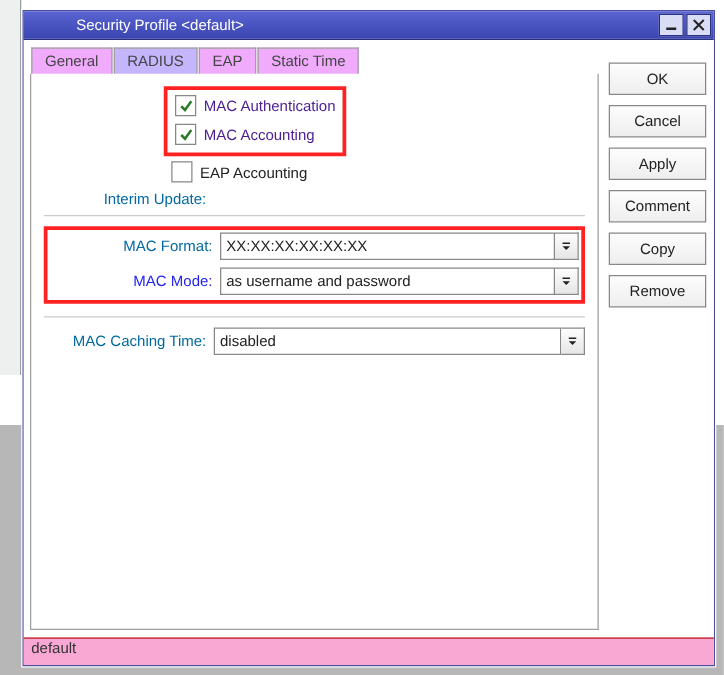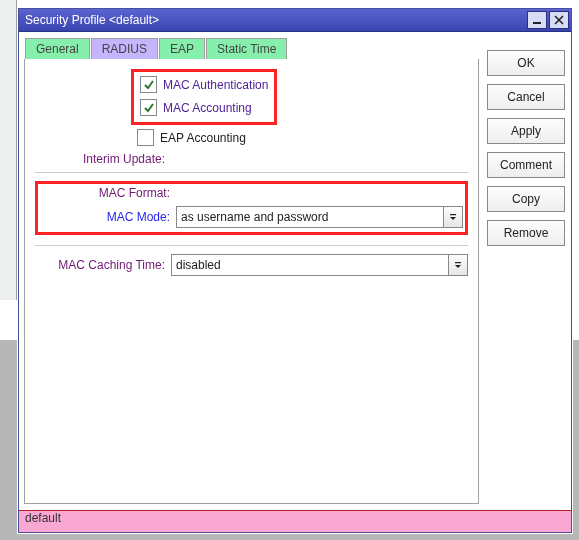--- a/index.html
+++ b/index.html
@@ -1,34 +1,34 @@
 <!DOCTYPE html>
 <html><head>
 <meta charset="utf-8">
 <style>
   html,body{margin:0;padding:0;font-family:"Segoe UI",Tahoma,Arial,sans-serif;font-size:12px;}
   body{background:#fff;width:579px;height:540px;position:relative;overflow:hidden;}
   .bg-left{position:absolute;left:0;top:0;width:16px;height:300px;background:#eef0f0;border-right:1px solid #9aa0a4;}
   .bg-bottom{position:absolute;left:0;right:0;bottom:0;height:200px;background:#b7b7b7;}
   .window{position:absolute;left:18px;top:8px;width:552px;height:523px;background:#fff;border:1px solid #4a4e9b;box-shadow:0 0 0 1px #fff;}
   .titlebar{height:22px;background:linear-gradient(#5a64d2,#3a45b0);color:#fff;display:flex;align-items:center;padding-left:6px;border-bottom:1px solid #2a3080;}
-  .titlebar-text{flex:1;white-space:nowrap;overflow:hidden;text-overflow:ellipsis;}
+  .titlebar-text{flex:1;white-space:nowrap;overflow:hidden;text-overflow:ellipsis;margin-left:36px;}
   .titlebar-btns{display:flex;gap:2px;margin-right:2px;}
   .tb-btn{width:18px;height:16px;background:#d8dcf4;border:1px solid #2a3080;color:#222;display:flex;align-items:center;justify-content:center;font-size:11px;line-height:1;}
   .tb-btn svg{display:block;}
   .client{position:absolute;top:23px;left:0;right:0;bottom:22px;background:#fff;}
   .status{position:absolute;left:0;right:0;bottom:0;height:21px;border-top:1px solid #b91c1c;background:#f9a8d4;padding-left:6px;display:flex;align-items:flex-start;color:#333;}
   .right-pane{position:absolute;right:6px;top:18px;width:78px;display:flex;flex-direction:column;gap:8px;}
   .win-btn{height:24px;border:1px solid #888;background:linear-gradient(#fdfdfd,#eee);display:flex;align-items:center;justify-content:center;color:#222;}
   .tab-strip{position:absolute;left:6px;top:6px;right:92px;height:22px;display:flex;border-bottom:1px solid #a0a0a0;}
-  .tab{padding:3px 10px 0 10px;height:19px;background:#86efac;border:1px solid #a0a0a0;border-bottom:none;margin-right:1px;color:#444;}
+  .tab{padding:3px 10px 0 10px;height:19px;background:#f0abfc;border:1px solid #a0a0a0;border-bottom:none;margin-right:1px;color:#444;}
   .tab.active{background:#c4b5fd;position:relative;top:0;border-bottom:1px solid #fff;margin-bottom:-1px;}
   .tab-body{position:absolute;left:5px;right:92px;top:27px;bottom:6px;border:1px solid #a0a0a0;border-top:none;background:#fff;padding:10px;}
   .form-row{display:flex;align-items:center;margin-bottom:6px;}
-  .form-label{width:130px;text-align:right;padding-right:6px;color:#701a75;white-space:nowrap;}
+  .form-label{width:130px;text-align:right;padding-right:6px;color:#0369a1;white-space:nowrap;}
   .form-label.blue{color:#2424ee;}
   .check{width:15px;height:15px;border:1px solid #888;background:#fff;margin-right:6px;display:flex;align-items:center;justify-content:center;}
   .check svg{display:block;}
   .check-label{color:#222;}
   .check-label.blue{color:#4c1d95;}
   .input{flex:1;border:1px solid #888;background:#fff;height:20px;padding:0 4px;display:flex;align-items:center;color:#222;}
   .drop-wrap{flex:1;display:flex;}
   .drop-btn{width:18px;height:20px;border:1px solid #888;border-left:none;background:linear-gradient(#fdfdfd,#e6e6e6);display:flex;align-items:center;justify-content:center;}
   .hi-box{border:3px solid #f22;padding:4px 6px 0 6px;margin:0 0 4px 96px;display:inline-block;}
   .hi-row{border:3px solid #f22;padding:2px;margin-top:2px;}
@@ -93,20 +93,29 @@
 
       <div class="form-row">
         <span class="form-label">Interim Update:</span>
       </div>
 
       <div class="sep"></div>
 
       <div class="hi-row">
         <div class="form-row" style="margin-bottom:6px;">
           <span class="form-label">MAC Format:</span>
+          <div class="drop-wrap">
+            <div class="input">XX:XX:XX:XX:XX:XX</div>
+            <div class="drop-btn">
+              <svg width="10" height="10" viewBox="0 0 10 10">
+                  <rect x="2" y="2" width="6" height="1.2" fill="#222"></rect>
+                  <path d="M2 5 L5 8 L8 5 Z" fill="#222"></path>
+                </svg>
+            </div>
+          </div>
         </div>
         <div class="form-row" style="margin-bottom:2px;">
           <span class="form-label blue">MAC Mode:</span>
           <div class="drop-wrap">
             <div class="input">as username and password</div>
             <div class="drop-btn">
               <svg width="10" height="10" viewBox="0 0 10 10">
                   <rect x="2" y="2" width="6" height="1.2" fill="#222"></rect>
                   <path d="M2 5 L5 8 L8 5 Z" fill="#222"></path>
                 </svg>

